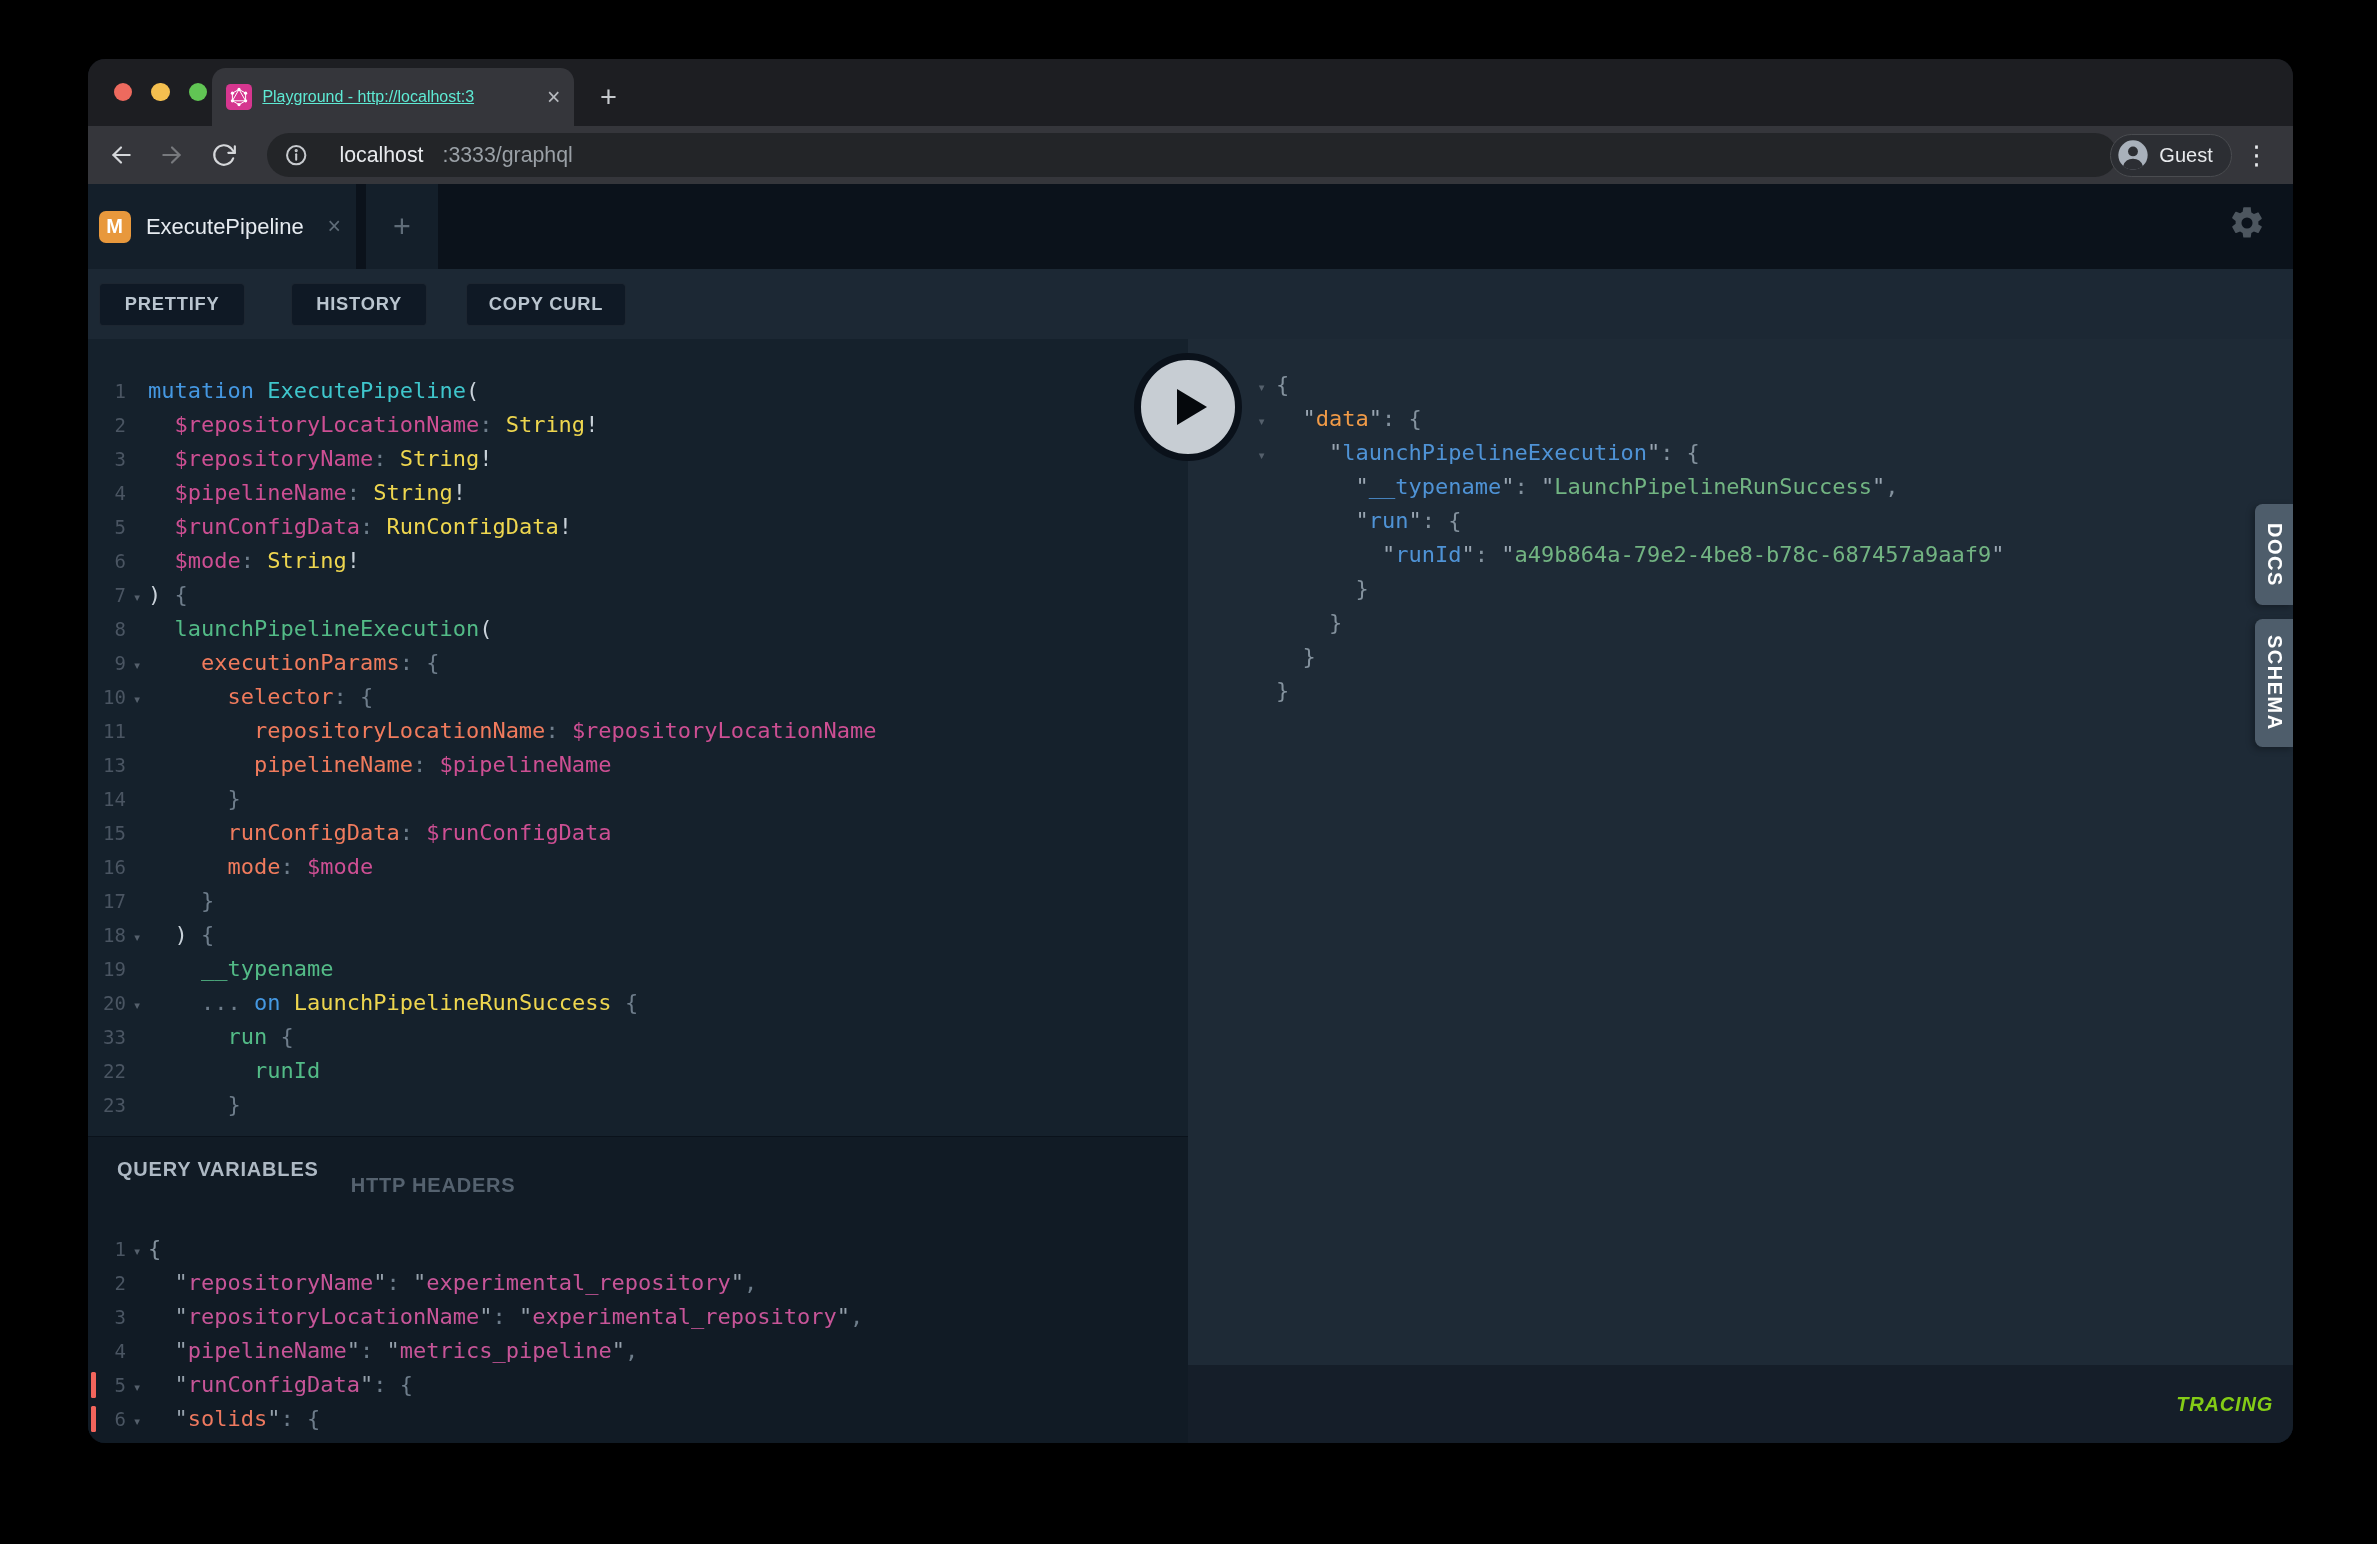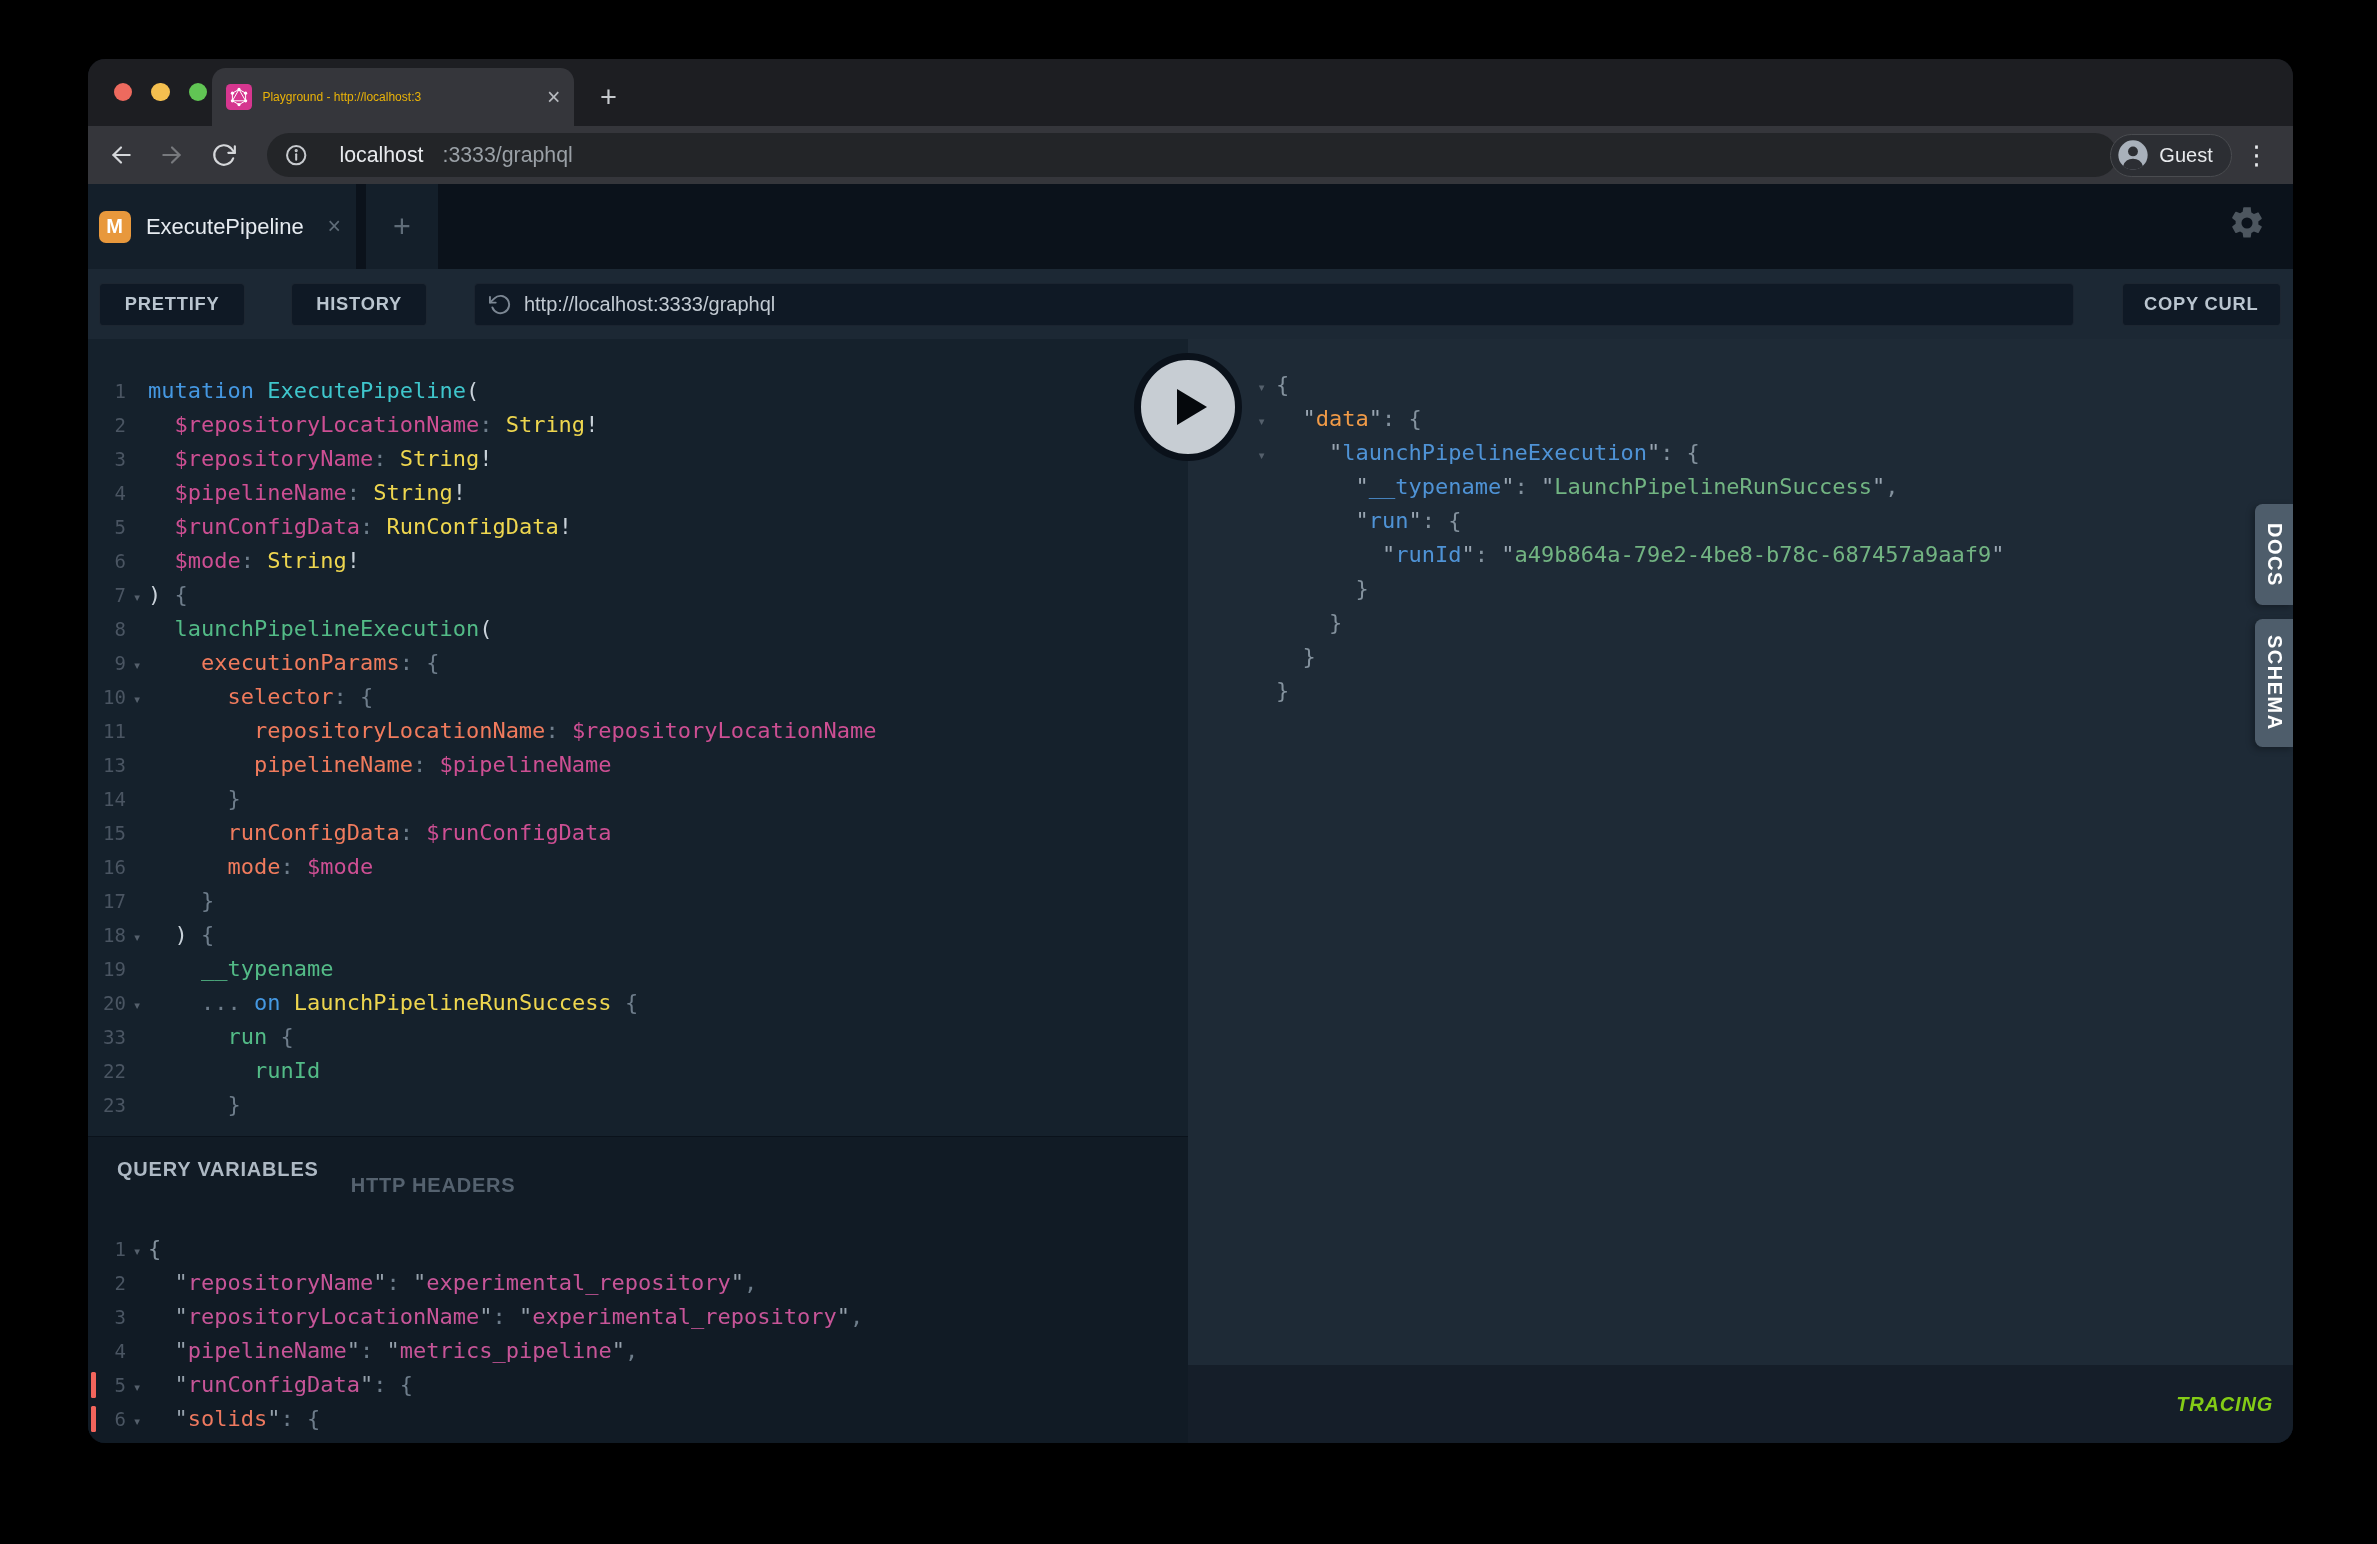--- a/index.html
+++ b/index.html
@@ -10,22 +10,22 @@
     box-shadow:0 23px 69px rgba(0,0,0,.85); }
 
   
   .titlebar { position:relative; height:67px; background:#1d1e22; }
   .lights { position:absolute; left:26px; top:23.6px; display:flex; gap:19px; }
   .light { width:18.3px; height:18.3px; border-radius:50%; }
   .btab { position:absolute; left:124px; top:9.1px; width:362px; height:58px;
     background:#35363b; border-radius:13.7px 13.7px 0 0; display:flex; align-items:center; padding:0 13.7px; overflow:hidden; }
   .favicon { width:26px; height:26px; border-radius:4.6px; background:#d6368f; flex:0 0 auto;
     display:flex; align-items:center; justify-content:center; }
-  .btab-title { color:#eab308; font-size:12px; margin-left:10.7px; white-space:nowrap; overflow:hidden; flex:1 1 auto;
-    -webkit-mask-image:linear-gradient(90deg,#000 85%,transparent); mask-image:linear-gradient(90deg,#000 85%,transparent); }
+  .btab-title { color:#5eead4; font-size:16px; margin-left:10.7px; white-space:nowrap; overflow:hidden; flex:1 1 auto;
+    -webkit-mask-image:linear-gradient(90deg,#000 85%,transparent); mask-image:linear-gradient(90deg,#000 85%,transparent);text-decoration:underline; }
   .btab-close { color:#b7babf; font-size:23px; margin-left:7.6px; flex:0 0 auto; }
   .newtab { position:absolute; left:499px; top:17px; width:43px; height:43px; display:flex;
     align-items:center; justify-content:center; color:#c6c9cd; font-size:29px; font-weight:300; border-radius:50%; }
 
   .chrome-toolbar { position:relative; height:58px; background:#35363b; display:flex; align-items:center; }
   .nav-btn { width:40px; height:40px; display:flex; align-items:center; justify-content:center; border-radius:50%; }
   .nav-btn svg { width:26px; height:26px; }
   .nav-back { margin-left:13px; } .nav-fwd { margin-left:10.7px; } .nav-reload { margin-left:12.2px; }
   .omnibox { margin-left:23px; width:1850px; height:44px; background:#232528; border-radius:22px;
     display:flex; align-items:center; padding:0 17px;gap:19px; }
@@ -198,27 +198,20 @@
       <div class="gear">
         <svg viewBox="0 0 24 24">
             <path d="M19.14,12.94a7.07,7.07,0,0,0,.05-.94,7.07,7.07,0,0,0-.05-.94l2.03-1.58a.5.5,0,0,0,.12-.64l-1.92-3.32a.5.5,0,0,0-.61-.22l-2.39,1a7.34,7.34,0,0,0-1.62-.94l-.36-2.54A.5.5,0,0,0,13.9,2H10.1a.5.5,0,0,0-.49.42L9.25,4.96a7.34,7.34,0,0,0-1.62.94l-2.39-1a.5.5,0,0,0-.61.22L2.71,8.44a.5.5,0,0,0,.12.64l2.03,1.58a7.07,7.07,0,0,0-.05.94,7.07,7.07,0,0,0,.05.94L2.83,14.12a.5.5,0,0,0-.12.64l1.92,3.32a.5.5,0,0,0,.61.22l2.39-1a7.34,7.34,0,0,0,1.62.94l.36,2.54a.5.5,0,0,0,.49.42h3.8a.5.5,0,0,0,.49-.42l.36-2.54a7.34,7.34,0,0,0,1.62-.94l2.39,1a.5.5,0,0,0,.61-.22l1.92-3.32a.5.5,0,0,0-.12-.64ZM12,15.5A3.5,3.5,0,1,1,15.5,12,3.5,3.5,0,0,1,12,15.5Z"></path>
           </svg>
       </div>
     </div>
 
     <div class="pg-toolbar">
       <div class="pg-btn btn-prettify">PRETTIFY</div>
       <div class="pg-btn btn-history">HISTORY</div>
-      <div class="endpoint">
-        <svg class="stroke" viewBox="0 0 24 24" stroke="#7c8793">
-          <polyline points="1 4 1 10 7 10"></polyline>
-            <path d="M3.51 15a9 9 0 1 0 2.13-9.36L1 10"></path>
-        </svg>
-        <span class="endpoint-url">http://localhost:3333/graphql</span>
-      </div>
       <div class="pg-btn btn-copycurl">COPY CURL</div>
     </div>
 
     <div class="pg-main">
 
       <div class="left-col">
         <div class="editor">
             <div class="code-line"><span class="gut">1</span><span class="fold"></span><span class="code"><span class="tk-kw">mutation</span><span class="tk-pln"> </span><span class="tk-def">ExecutePipeline</span><span class="tk-brk">(</span></span></div>
             <div class="code-line"><span class="gut">2</span><span class="fold"></span><span class="code"><span class="tk-pln">  </span><span class="tk-var">$repositoryLocationName</span><span class="tk-pun">:</span><span class="tk-pln"> </span><span class="tk-typ">String</span><span class="tk-brk">!</span></span></div>
             <div class="code-line"><span class="gut">3</span><span class="fold"></span><span class="code"><span class="tk-pln">  </span><span class="tk-var">$repositoryName</span><span class="tk-pun">:</span><span class="tk-pln"> </span><span class="tk-typ">String</span><span class="tk-brk">!</span></span></div>

